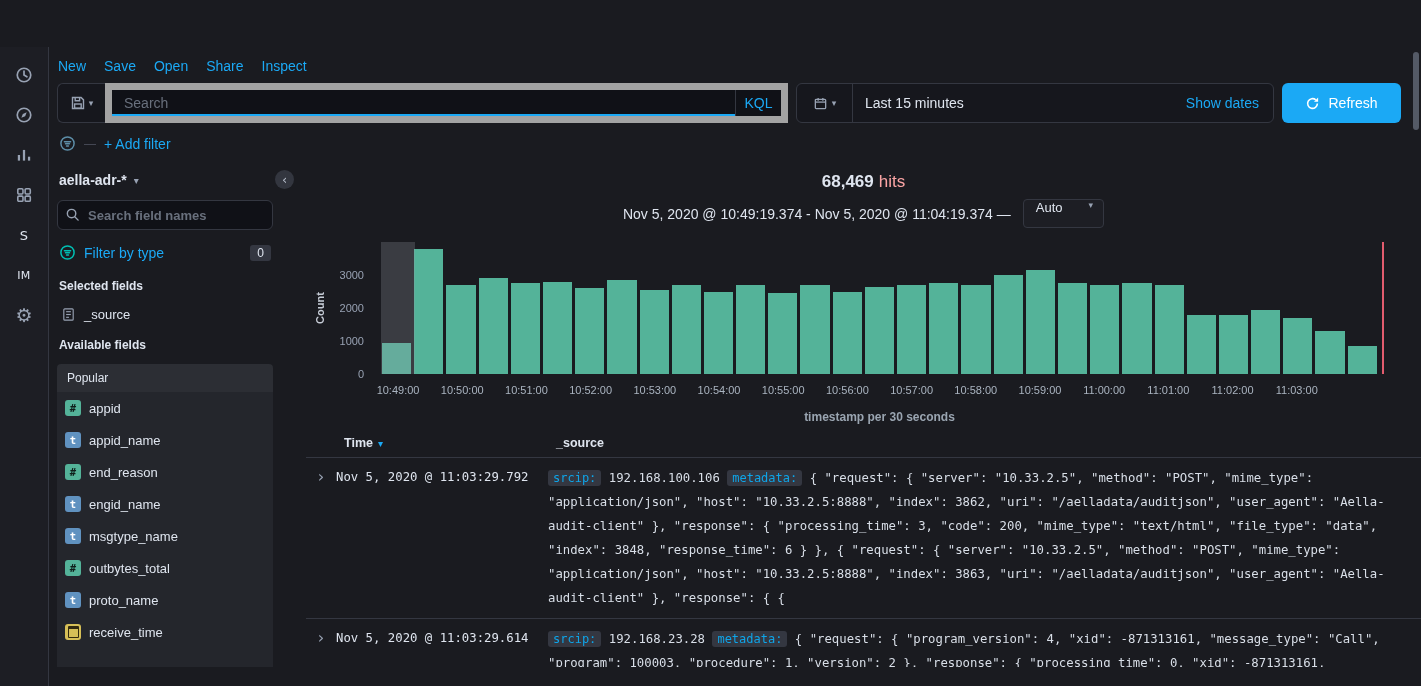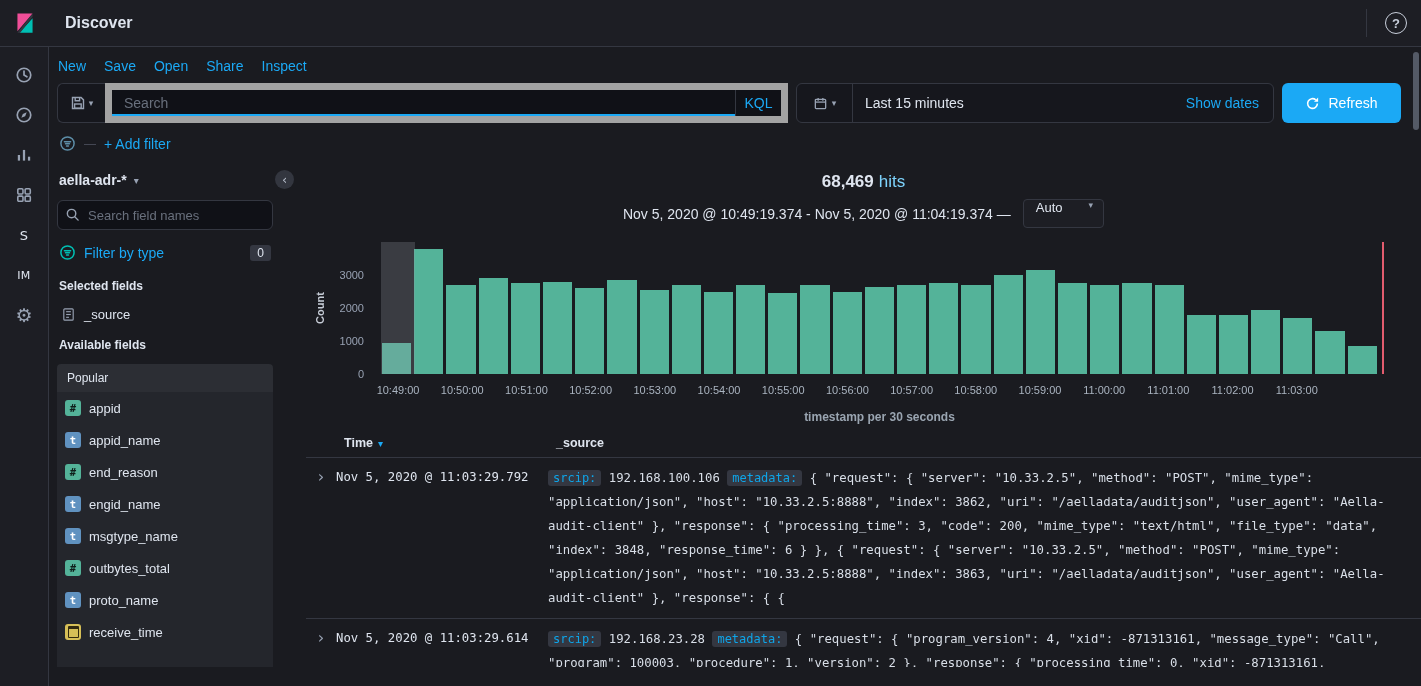--- a/index.html
+++ b/index.html
@@ -87,21 +87,21 @@
 
   
   .content { position:relative; display:flex; margin-top:2px; height:calc(100% - 132px);gap:25px; }
 
   .sidebar { width:232px; flex:none; padding:4px 8px 0 8px; display:flex; flex-direction:column; }
   .index-row { display:flex; align-items:center; gap:7px; font-size:14px; font-weight:700; padding:8px 0 10px 2px; cursor:pointer; }
   .index-chev { font-family:"DejaVu Sans", sans-serif; font-size:10px; color:#98A2B3; }
   .field-search { position:relative; margin:2px 0 10px 0; }
   .field-search input {
     width:100%; height:30px; background:#101117; border:1px solid #343741; border-radius:6px;
-    color:#bef264; padding:0 8px 0 30px; font-size:13px; outline:none;
+    color:#bef264; padding:0 8px 0 30px; font-size:13px; outline:none;font-weight:bold;
   }
   .field-search input::placeholder { color:#69707D; }
   .field-search svg { position:absolute; left:8px; top:7px; }
   .filter-type-row { display:flex; align-items:center; gap:8px; padding:4px 2px 10px 2px; color:#1BA9F5; font-size:14px; cursor:pointer; }
   .count-badge { margin-left:auto; background:#343741; color:#DFE5EF; border-radius:3px; padding:1px 7px; font-size:12px; }
   .section-label { font-size:12px; font-weight:700; color:#DFE5EF; padding:8px 2px 6px 2px; }
   .field-item { display:flex; align-items:center; gap:8px; padding:8px 4px; font-size:13px; color:#DFE5EF; border-radius:4px; cursor:pointer; }
   .ftype {
     width:16px; height:16px; border-radius:3px; flex:none;
     display:flex; align-items:center; justify-content:center;
@@ -117,21 +117,21 @@
   .collapse-btn {
     position:absolute; left:226px; top:10px; width:19px; height:19px; border-radius:50%;
     background:#33363f; border:none; color:#b5bcc9; font-size:13px; line-height:17px;
     display:flex; align-items:center; justify-content:center; cursor:pointer; z-index:4;
     font-family:"DejaVu Sans", sans-serif;
   }
 
   .results { flex:1; position:relative; padding-top:4px; overflow:hidden; }
   .hits-row { text-align:center; font-size:17px; margin-top:8px; }
   .hits-value { font-weight:700; }
-  .hits-label { color:#7dd3fc; margin-left:5px; font-weight:400; }
+  .hits-label { color:#fca5a5; margin-left:5px; font-weight:400; }
   .subtitle-row { display:flex; align-items:center; justify-content:center; gap:12px; margin-top:7px; font-size:14px; }
   .interval-select {
     display:flex; align-items:flex-start; gap:26px; border:1px solid #343741; background:#1d1e24;
     padding:0 10px 0 12px; border-radius:4px; font-size:13px; height:29px; color:#DFE5EF; cursor:pointer;
   }
 
   
   .chart-area { position:relative; height:132px; margin:14px 0 0 0; }
   .count-label {
     position:absolute; left:-16px; top:50%; transform:translateY(-50%) rotate(-90deg);
@@ -162,34 +162,20 @@
   .tcell-source { font-family:"DejaVu Sans Mono", monospace; font-size:12.3px; line-height:24px; color:#d9dfe8; padding-right:14px; overflow-wrap:anywhere; }
   .skey { background:#343741; border-radius:3px; padding:1px 5px; color:#0ea5e9; font-size:12px; }
 
   .scroll-thumb { position:absolute; right:2px; top:52px; width:6px; height:78px; background:#545a66; border-radius:3px; z-index:9; cursor:pointer; }
 </style>
 </head>
 <body>
 
 <div id="app">
 
-  <header class="top-header">
-    <div class="logo-box">
-      <svg width="22" height="22" viewBox="0 0 32 32">
-        <polygon points="5,2 27,2 5,28" fill="#F04E98"></polygon>
-        <polygon points="8,30 27,9 27,30" fill="#00BFB3"></polygon>
-        <polygon points="5,30 27,2 27,7 9,30" fill="#343741"></polygon>
-      </svg>
-    </div>
-    <div class="header-title">Discover</div>
-    <div class="header-right">
-      <div class="header-sep"></div>
-      <button class="help-btn">?</button>
-    </div>
-  </header>
 
   <nav class="nav-rail">
     <button class="rail-item">
       <svg width="18" height="18" viewBox="0 0 16 16" fill="none" stroke="#98A2B3" stroke-width="1.5">
         <circle cx="8" cy="8" r="6"></circle>
           <path d="M8 4.5V8l2.6 1.6" stroke-linecap="round"></path>
       </svg>
     </button>
     <button class="rail-item">
       <svg width="18" height="18" viewBox="0 0 16 16" fill="none" stroke="#98A2B3" stroke-width="1.5">

